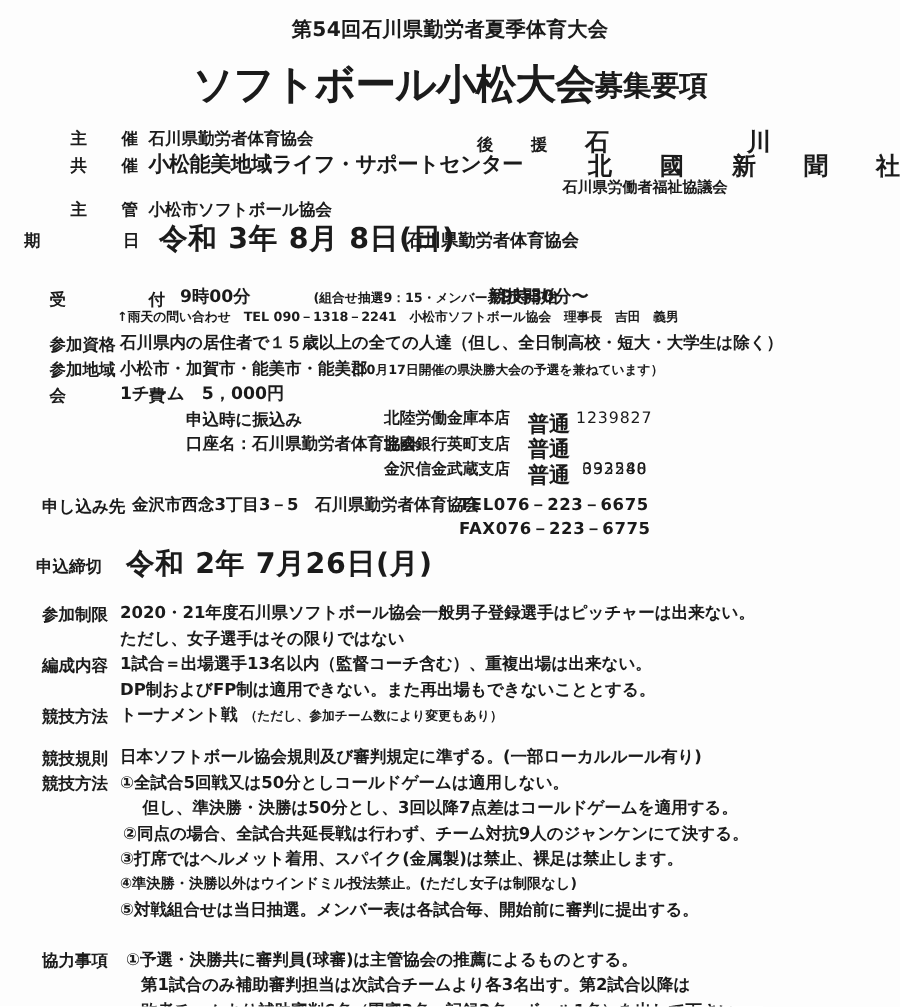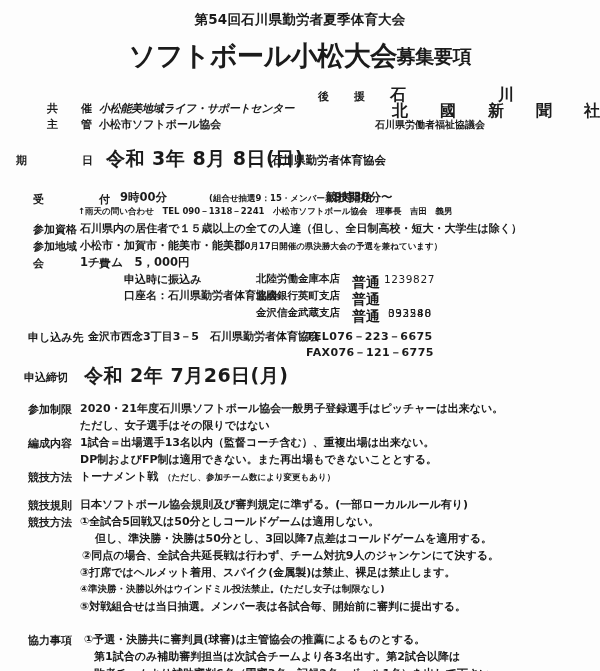--- a/index.html
+++ b/index.html
@@ -55,21 +55,21 @@
 
   
   .org-row { font-size: 11px; }
   .org-label {
     display: inline-block;
     width: 52px;
     font-weight: bold;
     letter-spacing: 6px;
   }
   .org-value { font-weight: bold; }
-  .org-value.tiny { font-size: 11px; letter-spacing: -0.3px; font-style: italic; }
+  .org-value.tiny { font-size: 14px; letter-spacing: -0.3px; }
 
   .sup-label {
     font-weight: bold;
     letter-spacing: 7px;
     font-size: 11px;
   }
   .sup-value {
     font-weight: bold;
     font-size: 16px;
   }
@@ -120,26 +120,29 @@
 <body>
 
 <div class="page">
 
   <div class="abs subject-line">第54回石川県勤労者夏季体育大会</div>
 
   <div class="abs main-title">
     <span class="t-big">ソフトボール小松大会</span><span class="t-sub">募集要項</span>
   </div>
 
+  <div class="abs org-row" style="top:85px; left:47px;">
+    <span class="org-label">主　催</span><span class="org-value">石川県勤労者体育協会</span>
+  </div>
 
   <div class="abs org-row" style="top:101px; left:47px;">
     <span class="org-label">共　催</span><span class="org-value tiny">小松能美地域ライフ・サポートセンター</span>
   </div>
 
-  <div class="abs org-row" style="top:117px; left:47px;">
+  <div class="abs org-row" style="top:132px; left:47px;">
     <span class="org-label">主　管</span><span class="org-value">小松市ソフトボール協会</span>
   </div>
 
   <div class="abs" style="top:85px; left:318px;">
     <span class="sup-label">後　援</span>
   </div>
   <div class="abs sup-value spread" style="top:85px; left:390px;">石　　　川　　　県</div>
   <div class="abs sup-value spread2" style="top:101px; left:392px;">北　國　新　聞　社</div>
   <div class="abs sup-value small" style="top:118px; left:375px;">石川県労働者福祉協議会</div>
 
@@ -175,21 +178,21 @@
   <div class="abs bank-col-type" style="top:291px; left:352px;">普通</div>
   <div class="abs bank-col-num" style="top:290px; left:388px;margin-top:17px;">092288</div>
 
   <div class="abs bank-col-name" style="top:306px; left:256px;">金沢信金武蔵支店</div>
   <div class="abs bank-col-type" style="top:308px; left:352px;">普通</div>
   <div class="abs bank-col-num" style="top:307px; left:388px;">333540</div>
 
   <div class="abs row-label" style="top:330px; left:28px;">申し込み先</div>
   <div class="abs row-text med" style="top:329px; left:88px;">金沢市西念3丁目3－5　石川県勤労者体育協会</div>
   <div class="abs row-text med mono-num" style="top:329px; left:306px;">TEL076－223－6675</div>
-  <div class="abs row-text med mono-num" style="top:345px; left:306px;">FAX076－121－6775</div>
+  <div class="abs row-text med mono-num" style="top:345px; left:306px;">FAX076－223－6775</div>
 
   <div class="abs row-label" style="top:370px; left:24px;">申込締切</div>
   <div class="abs bigdate" style="top:363px; left:84px;">令和 2年 7月26日(月)</div>
 
   <div class="abs row-label" style="top:402px; left:28px;">参加制限</div>
   <div class="abs row-text med" style="top:401px; left:80px;">2020・21年度石川県ソフトボール協会一般男子登録選手はピッチャーは出来ない。</div>
   <div class="abs row-text med" style="top:418px; left:80px;">ただし、女子選手はその限りではない</div>
 
   <div class="abs row-label" style="top:436px; left:28px;">編成内容</div>
   <div class="abs row-text med" style="top:435px; left:80px;">1試合＝出場選手13名以内（監督コーチ含む）、重複出場は出来ない。</div>

